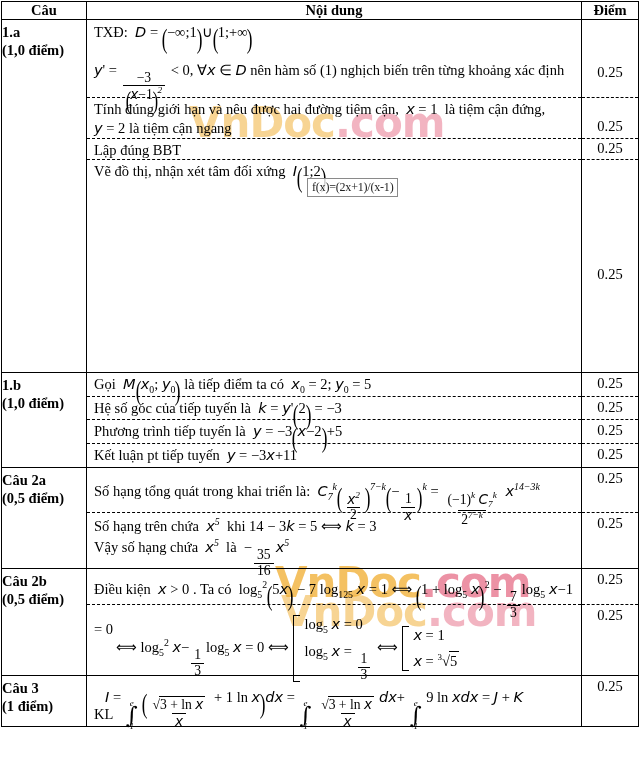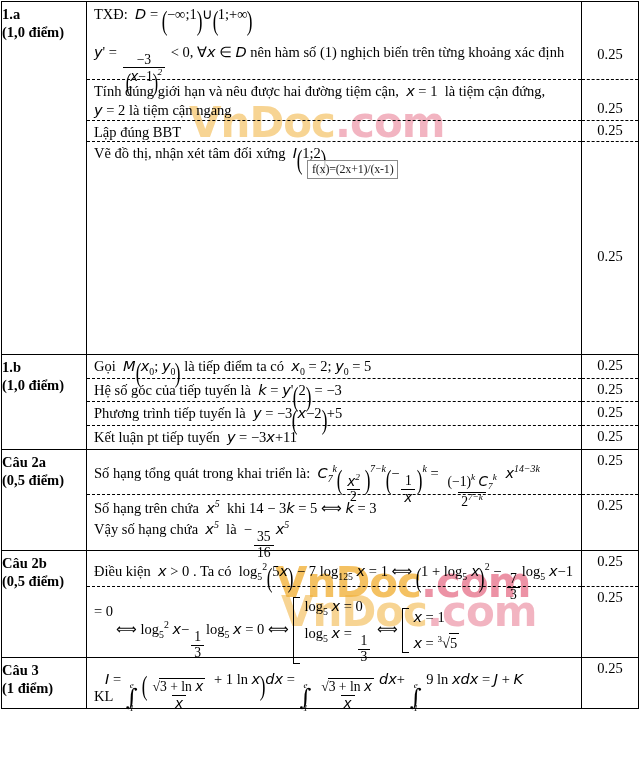--- a/index.html
+++ b/index.html
@@ -184,20 +184,25 @@
   <div class="watermark wm3"><span class="wm-a">VnDoc</span><span class="wm-b">.com</span></div>
 
   <table class="grid">
     <colgroup>
       <col class="col-cau">
         <col>
         <col class="col-diem">
     </colgroup>
 
     <tbody>
+        <tr>
+      <th class="hdr">Câu</th>
+      <th class="hdr">Nội dung</th>
+      <th class="hdr">Điểm</th>
+    </tr>
 
     <tr>
       <td>
         <div class="cau-label">
           <span>1.a</span>
           <span class="l2">(1,0 điểm)</span>
         </div>
       </td>
 
       <td>

